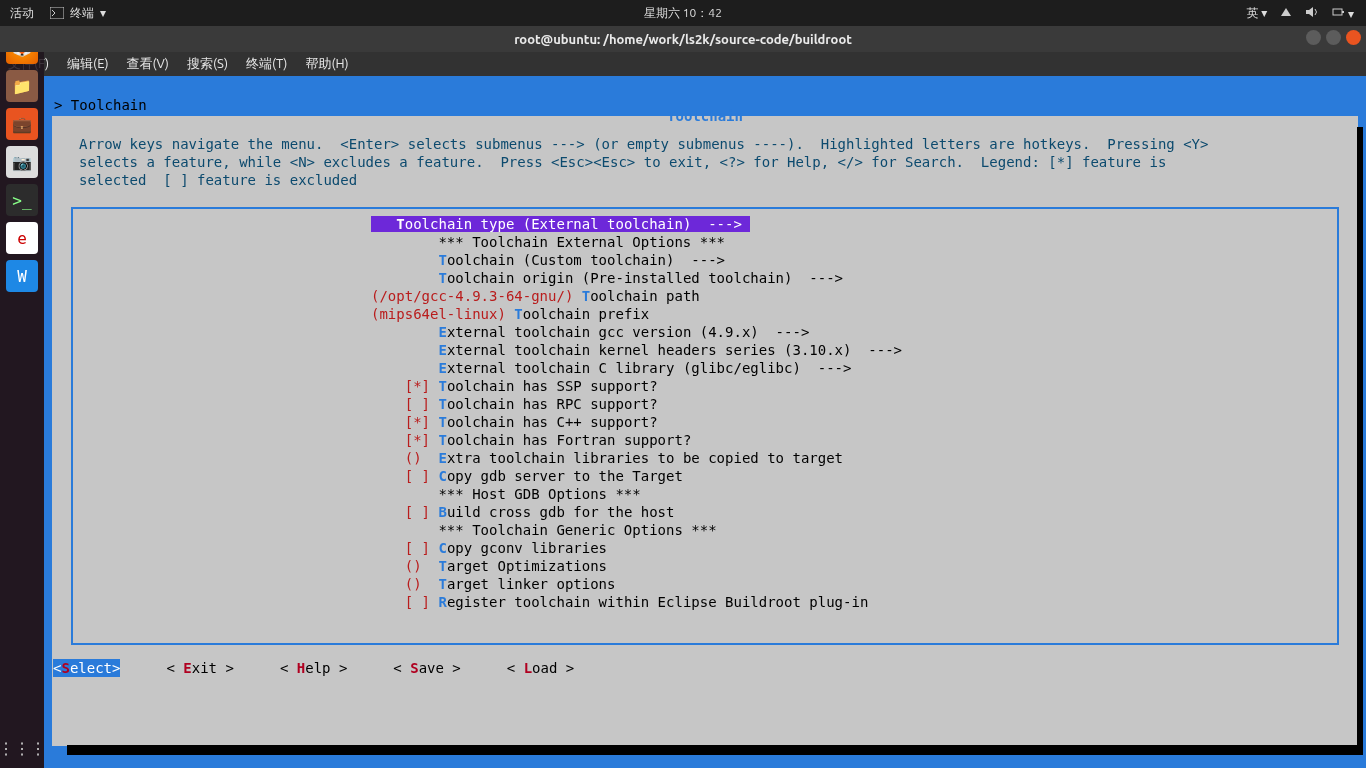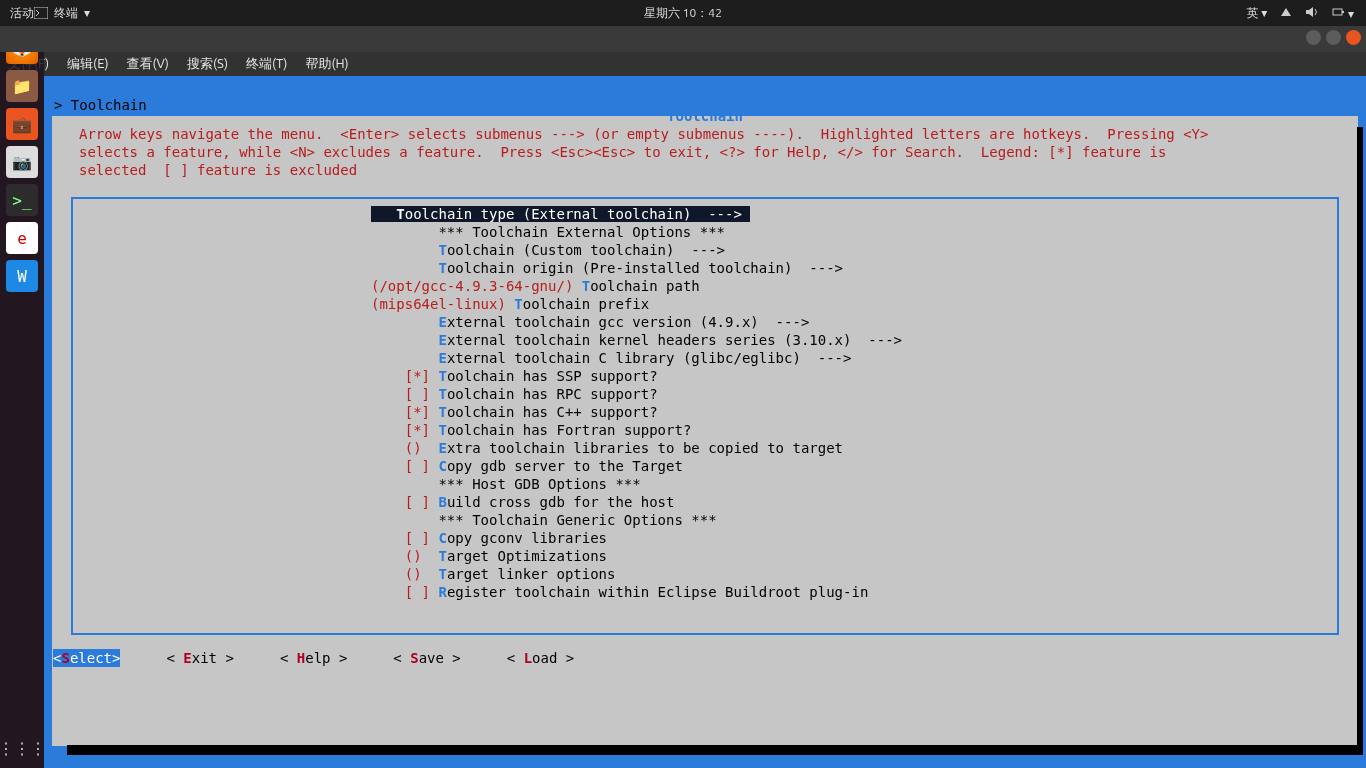--- a/index.html
+++ b/index.html
@@ -15,21 +15,21 @@
   .topbar {
     height: 26px;
     background: #1d1d1d;
     color: #ddd;
     display: flex;
     align-items: center;
     font-size: 12px;
     font-family: "Ubuntu", sans-serif;
     position: relative;
   }
-  .topbar-left { display: flex; gap: 0; padding-left: 10px; align-items: center; }
+  .topbar-left { display: flex; gap: 16px; padding-left: 10px; align-items: center; }
   .topbar-center { position: absolute; left: 0; right: 0; text-align: center; pointer-events: none; }
   .topbar-right { margin-left: auto; display: flex; gap: 12px; padding-right: 12px; align-items: center; }
   .topbar svg { fill: #ccc; }
   .app-indicator { display: inline-flex; align-items: center; gap: 6px; justify-content: flex-end; }
   
   .titlebar {
     height: 26px;
     background: #3a3a3a;
     color: #eaeaea;
     display: flex;
@@ -92,41 +92,41 @@
     background: #c6c6c6;
     height: 630px;
     position: relative;
     border: 1px solid #c6c6c6;
   }
   .panel-title {
     position: absolute; top: -10px; left: 0; right: 0; text-align: center;
     color: #2a7bda; font-weight: bold;
   }
   .help {
-    padding: 8px 26px 6px 26px;
-    color: #b91c1c;
+    padding: 18px 26px 6px 26px;
+    color: #0c4a6e;
     white-space: pre;
   }
   .listbox {
     margin: 12px 18px 0 18px;
     border: 2px solid #2a7bda;
     height: 438px;
     background: #c6c6c6;
     padding: 6px 0 0 0;
   }
   .row {
     white-space: pre; color: #000; padding: 0 0 0 3px;
   }
   .lb { color: #b91c1c; }
   .hk { color: #2a7bda; font-weight: bold; }
   .row.selected {
     display: inline-block;
   }
   .row.selected .sel-bg {
-    background: #0f172a; color: #fff;
+    background: #6d28d9; color: #fff;
   }
   .row.selected .hk { color: #fff; }
   .buttons {
     margin-top: 14px;
     display: flex;
     justify-content: flex-start;
     gap: 46px;
     color: #000;
   }
   .btn { white-space: pre; }
@@ -183,20 +183,21 @@
   <div class="dock-icon" style="background:#ddd;color:#333;">📷</div>
   <div class="dock-icon active" style="background:#2c2c2c;color:#8f8;">&gt;_</div>
   <div class="dock-icon" style="background:#fff;color:#c00;">e</div>
   <div class="dock-icon" style="background:#1e88e5;color:#fff;">W</div>
   <div class="dock-bottom">
     <span class="grid-icon">⋮⋮⋮</span>
   </div>
 </div>
 
 <div class="titlebar">
+  <span>root@ubuntu: /home/work/ls2k/source-code/buildroot</span>
   <div class="win-controls">
     <span class="win-btn win-min"></span>
     <span class="win-btn win-max"></span>
     <span class="win-btn win-close"></span>
   </div>
 </div>
 
 <div class="menubar">
   <span>文件(F)</span>
   <span>编辑(E)</span>

